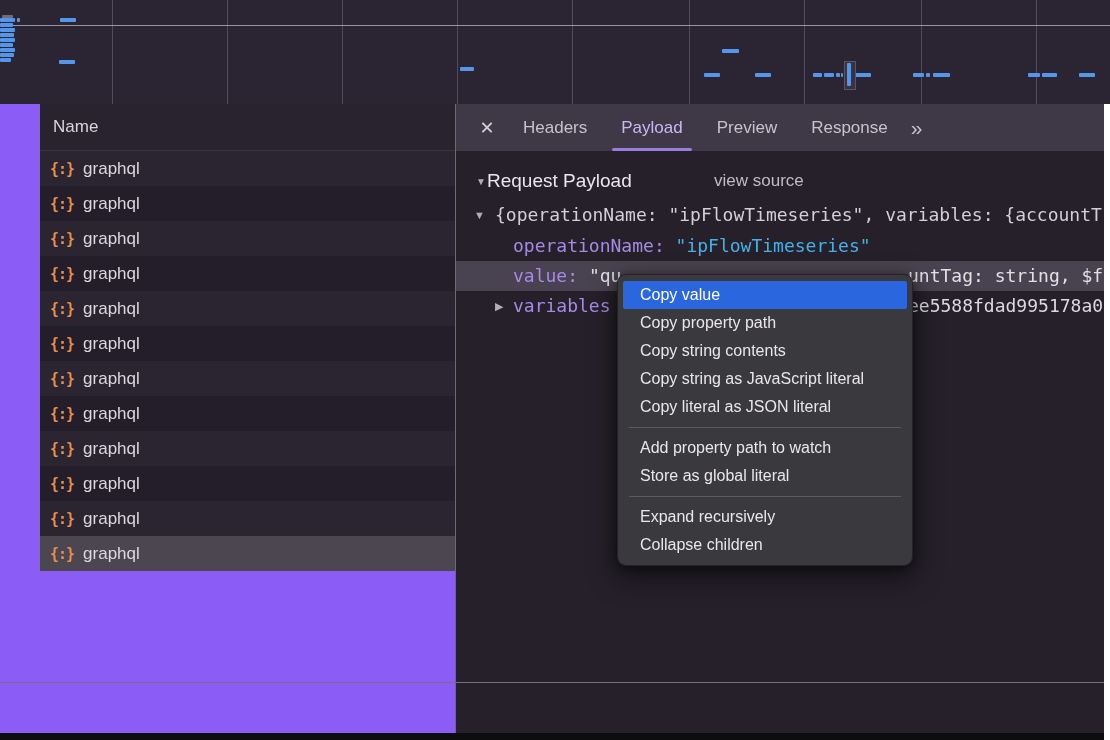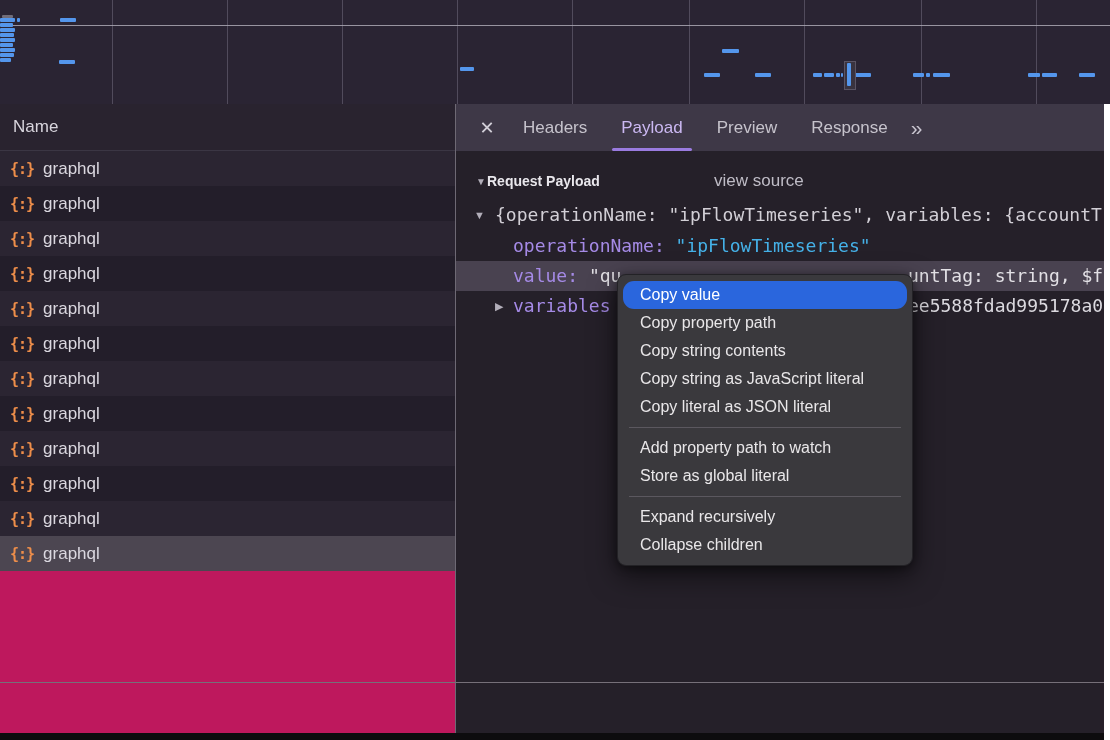--- a/index.html
+++ b/index.html
@@ -10,41 +10,41 @@
     -webkit-font-smoothing:antialiased;
   }
   
   .overview{position:absolute;left:0;top:0;width:1110px;height:104px;background:#2a2433;border-bottom:2px solid #151218;overflow:hidden;}
   .gridline{position:absolute;top:0;width:1px;height:104px;background:#514b5c;}
   .bright-line{position:absolute;left:0;width:1110px;height:1px;background:#aca8b4;opacity:.85;}
   .tl-bar{position:absolute;border-radius:1px;}
   .tl-marker-box{position:absolute;background:#39333f;border:1px solid #5a5464;}
   .tl-marker-tick{position:absolute;border-radius:1px;}
   
-  .left-pane{position:absolute;left:0;top:104px;width:455px;height:629px;background:#be185d;}
+  .left-pane{position:absolute;left:0;top:104px;width:455px;height:629px;background:#8b5cf6;padding-left:40px;}
   .v-divider{position:absolute;left:455px;top:104px;width:1px;height:629px;background:#6e6974;z-index:6;}
   .name-header{height:46px;line-height:46px;padding-left:13px;font-size:17px;color:#d8d5dd;background:#29232f;border-bottom:1px solid #3b3644;}
   .req-row{display:flex;align-items:center;height:35px;padding-left:10px;background:#2b2532;}
   .req-row.alt{background:#231e2a;}
   .req-row.selected{background:#4c4651;}
   .req-icon{color:var(--icon-orange,#ee8e4a);font-family:"DejaVu Sans Mono",monospace;font-weight:bold;font-size:15px;letter-spacing:-1px;margin-right:9px;}
   .req-label{font-size:17px;color:#dbd8e0;}
   .right-pane{position:absolute;left:456px;top:104px;width:648px;height:629px;background:#252029;overflow:hidden;}
   
   .tab-strip{position:relative;height:47px;background:#3e3847;display:flex;align-items:center;padding-left:12px;}
   .close-btn{width:38px;text-align:center;font-size:18px;color:#d2cfd8;cursor:pointer;}
   .tab{position:relative;height:47px;line-height:47px;padding:1px 17px;font-size:17px;color:#c6c3cc;cursor:pointer;}
   .tab.active{color:var(--tab-active-text,#cbb8f2);}
   .tab.active::after{content:"";position:absolute;left:8px;right:8px;bottom:1px;height:3px;border-radius:2px;background:var(--accent-purple,#9a7be0);}
   .more-tabs{margin-left:6px;font-size:21px;color:#cac6d1;cursor:pointer;}
   
   .payload{position:absolute;left:0;top:47px;right:0;bottom:0;overflow:hidden;}
   .section-row{position:absolute;left:0;top:14px;right:0;height:32px;line-height:32px;}
   .section-tri{position:absolute;left:20px;font-size:10px;color:#b2aeb9;top:1px;}
-  .section-title{position:absolute;left:31px;font-size:14px;font-weight:bold;color:#e9e7ec;}
+  .section-title{position:absolute;left:31px;font-size:19px;font-weight:normal;color:#e9e7ec;}
   .view-source{position:absolute;left:258px;font-size:17px;color:#bfbcc6;cursor:pointer;}
   .tree-row{position:absolute;left:0;right:0;height:30px;line-height:30px;font-family:"DejaVu Sans Mono",monospace;font-size:18px;white-space:nowrap;}
   .tree-row .tri{position:absolute;font-size:11px;color:#b2aeb9;font-family:"Liberation Sans",sans-serif;}
   .row-preview{top:49px;}
   .row-preview .tri{left:18px;}
   .row-preview .txt{position:absolute;left:39px;color:#d2cfd6;}
   .row-op{top:80px;}
   .kv{position:absolute;left:57px;}
   .key{color:var(--key-purple,#a58ae6);}
   .val-str{color:var(--string-cyan,#45b1e8);}
@@ -57,21 +57,21 @@
   
   .footer-divider{position:absolute;left:0;top:682px;width:1104px;height:1px;background:#767079;z-index:7;}
   .bottom-bar{position:absolute;left:0;top:733px;width:1104px;height:7px;background:#0d0c0e;z-index:8;}
   .white-edge{position:absolute;right:0;top:104px;width:6px;height:636px;background:#ffffff;z-index:20;}
   
   .context-menu{
     position:absolute;left:617px;top:274px;width:294px;z-index:30;
     background:var(--menu-bg,#3a393d);border:1px solid #232226;border-radius:9px;
     padding:6px 0;box-shadow:0 10px 28px rgba(0,0,0,.55),0 2px 8px rgba(0,0,0,.4);
   }
-  .menu-item{height:28px;line-height:28px;margin:0 5px;padding-left:17px;border-radius:11px;font-size:16px;color:#e9e7e9;cursor:pointer;}
+  .menu-item{height:28px;line-height:28px;margin:0 5px;padding-left:17px;border-radius:2px;font-size:16px;color:#e9e7e9;cursor:pointer;}
   .menu-item.highlighted{background:var(--selection-blue,#2a66dd);color:#ffffff;}
   .menu-sep{height:1px;margin:6px 11px;background:#5b585f;}
 </style>
 </head>
 <body>
 
 <div class="app">
 
   <div class="overview" id="overview">
       <div class="gridline" style="left: 112px;"></div>

